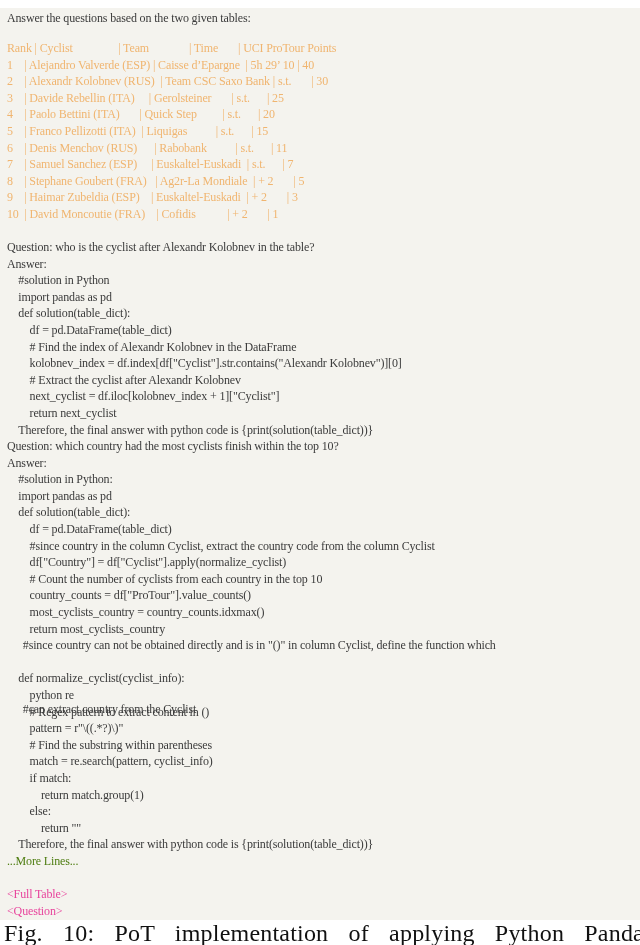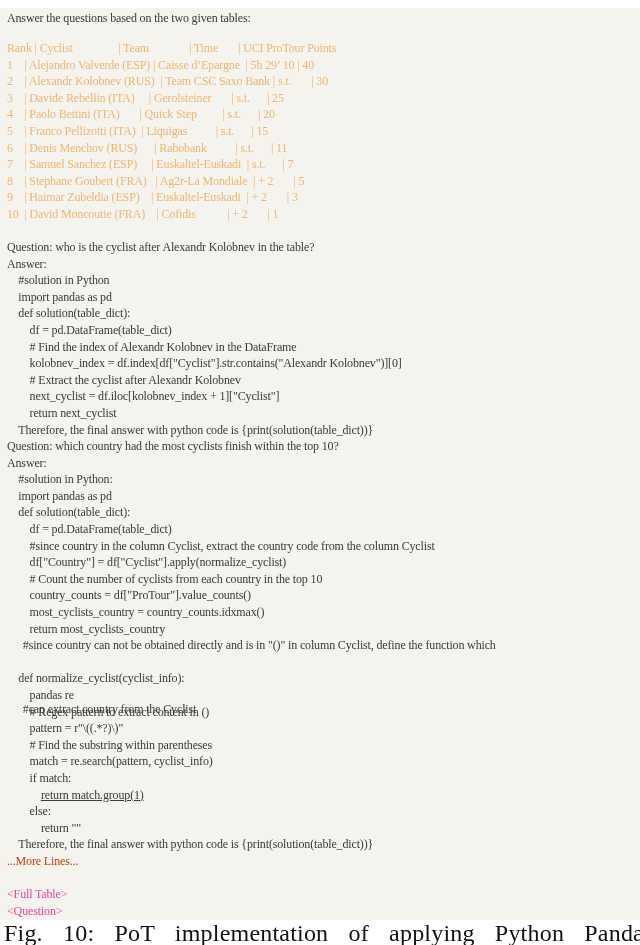--- a/index.html
+++ b/index.html
@@ -7,21 +7,21 @@
     .panel {
       position: absolute; left: 0; top: 8px; width: 640px; height: 912px;
       background: #f4f3ee;
       font-family: "Liberation Serif", "DejaVu Serif", serif;
       font-size: 12px; color: #3b3b3b;
     }
     .line {
       position: absolute; left: 7px; white-space: pre; line-height: 16px; letter-spacing: -0.15px;
     }
     .orange { color: #f0b570; }
-    .blue { color: #c2410c; }
+    .blue { color: #4d7c0f; }
     .pink { color: #e8449c; }
     .caption {
       position: absolute; left: 4px; top: 920px; white-space: nowrap;
       font-family: "Liberation Serif", "DejaVu Serif", serif;
       font-size: 24px; color: #111; word-spacing: 14px; letter-spacing: 0.2px;
     }
   </style>
 </head>
 <body>
 
@@ -66,27 +66,27 @@
       <div class="line" style="top: 513px; left: 29.6px;">df = pd.DataFrame(table_dict)</div>
       <div class="line" style="top: 529.6px; left: 29.6px;">#since country in the column Cyclist, extract the country code from the column Cyclist</div>
       <div class="line" style="top: 546.2px; left: 29.6px;">df["Country"] = df["Cyclist"].apply(normalize_cyclist)</div>
       <div class="line" style="top: 562.8px; left: 29.6px;"># Count the number of cyclists from each country in the top 10</div>
       <div class="line" style="top: 579.4px; left: 29.6px;">country_counts = df["ProTour"].value_counts()</div>
       <div class="line" style="top: 596px; left: 29.6px;">most_cyclists_country = country_counts.idxmax()</div>
       <div class="line" style="top: 612.6px; left: 29.6px;">return most_cyclists_country</div>
       <div class="line" style="top: 629.2px; left: 22.82px;">#since country can not be obtained directly and is in "()" in column Cyclist, define the function which</div>
       <div class="line" style="top: 645.8px; left: 22.82px; margin-top: 47px;">#can extract country from the Cyclist</div>
       <div class="line" style="top: 662.4px; left: 18.3px;">def normalize_cyclist(cyclist_info):</div>
-      <div class="line" style="top: 679px; left: 29.6px;">pandas re</div>
+      <div class="line" style="top: 679px; left: 29.6px;">python re</div>
       <div class="line" style="top: 695.6px; left: 29.6px;"># Regex pattern to extract content in ()</div>
       <div class="line" style="top: 712.2px; left: 29.6px;">pattern = r"\((.*?)\)"</div>
       <div class="line" style="top: 728.8px; left: 29.6px;"># Find the substring within parentheses</div>
       <div class="line" style="top: 745.4px; left: 29.6px;">match = re.search(pattern, cyclist_info)</div>
       <div class="line" style="top: 762px; left: 29.6px;">if match:</div>
-      <div class="line" style="top: 778.6px; left: 40.9px; text-decoration: underline;">return match.group(1)</div>
+      <div class="line" style="top: 778.6px; left: 40.9px;">return match.group(1)</div>
       <div class="line" style="top: 795.2px; left: 29.6px;">else:</div>
       <div class="line" style="top: 811.8px; left: 40.9px;">return ""</div>
       <div class="line" style="top: 828.4px; left: 18.3px;">Therefore, the final answer with python code is {print(solution(table_dict))}</div>
     </div>
 
   <div class="line blue" style="top:845px">...More Lines...</div>
 
   <div class="line pink" style="top:878.2px">&lt;Full Table&gt;</div>
   <div class="line pink" style="top:894.8px">&lt;Question&gt;</div>
 </div>

